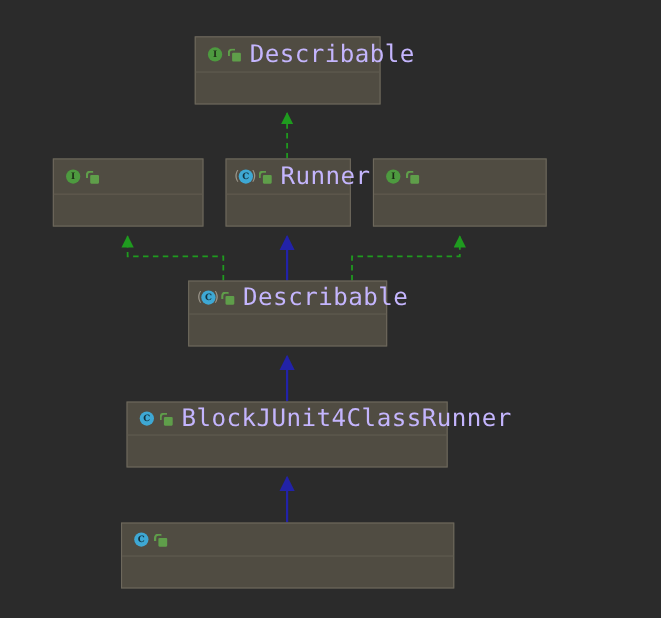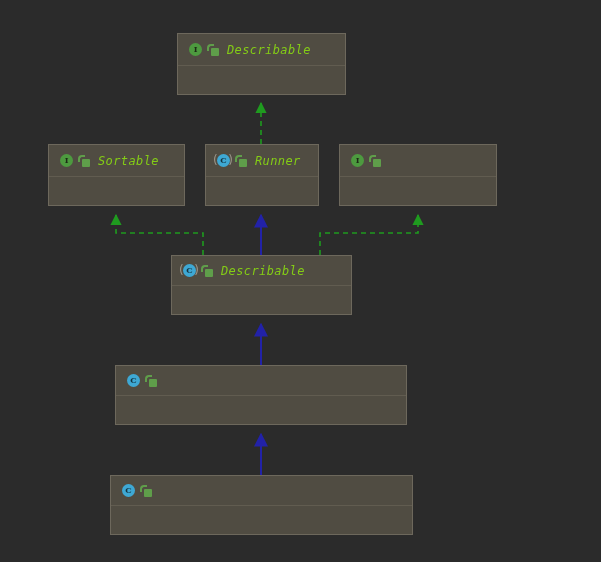--- a/index.html
+++ b/index.html
@@ -52,25 +52,24 @@
     align-items: center;
     padding-left: 9px;
     border-bottom: 1px solid #615c50;
     white-space: nowrap;
   }
   .uml-node-body {
     flex: 1 1 auto;
     min-height: 28px;
   }
   .uml-node-name {
-    color: #84cc16;
-    font-size: 12px;
+    color: #c4b5fd;
+    font-size: 22px;
     letter-spacing: 0.4px;
     margin-left: 8px;
-    font-style: italic;
   }
 
   
   .icon-stack {
     display: inline-flex;
     align-items: center;
     flex: 0 0 auto;
   }
   .type-icon {
     position: relative;
@@ -206,21 +205,20 @@
     <div class="uml-node-header">
       <span class="icon-stack">
         <span class="type-icon interface">
           <span class="disc">I</span>
         </span>
         <span class="vis-icon">
           <span class="shackle"></span>
             <span class="body"></span>
         </span>
       </span>
-      <span class="uml-node-name">Sortable</span>
     </div>
     <div class="uml-node-body"></div>
   </div>
 
   <div class="uml-node" style="left:205px; top:144px; width:114px; height:62px;">
     <div class="uml-node-header">
       <span class="icon-stack">
         <span class="type-icon abstract-klass">
           <span class="paren-l">(</span>
           <span class="disc">C</span>
@@ -273,20 +271,21 @@
     <div class="uml-node-header">
       <span class="icon-stack">
         <span class="type-icon klass">
           <span class="disc">C</span>
         </span>
         <span class="vis-icon">
           <span class="shackle"></span>
             <span class="body"></span>
         </span>
       </span>
+      <span class="uml-node-name">BlockJUnit4ClassRunner</span>
     </div>
     <div class="uml-node-body"></div>
   </div>
 
   <div class="uml-node" style="left:110px; top:475px; width:303px; height:60px;">
     <div class="uml-node-header">
       <span class="icon-stack">
         <span class="type-icon klass">
           <span class="disc">C</span>
         </span>

